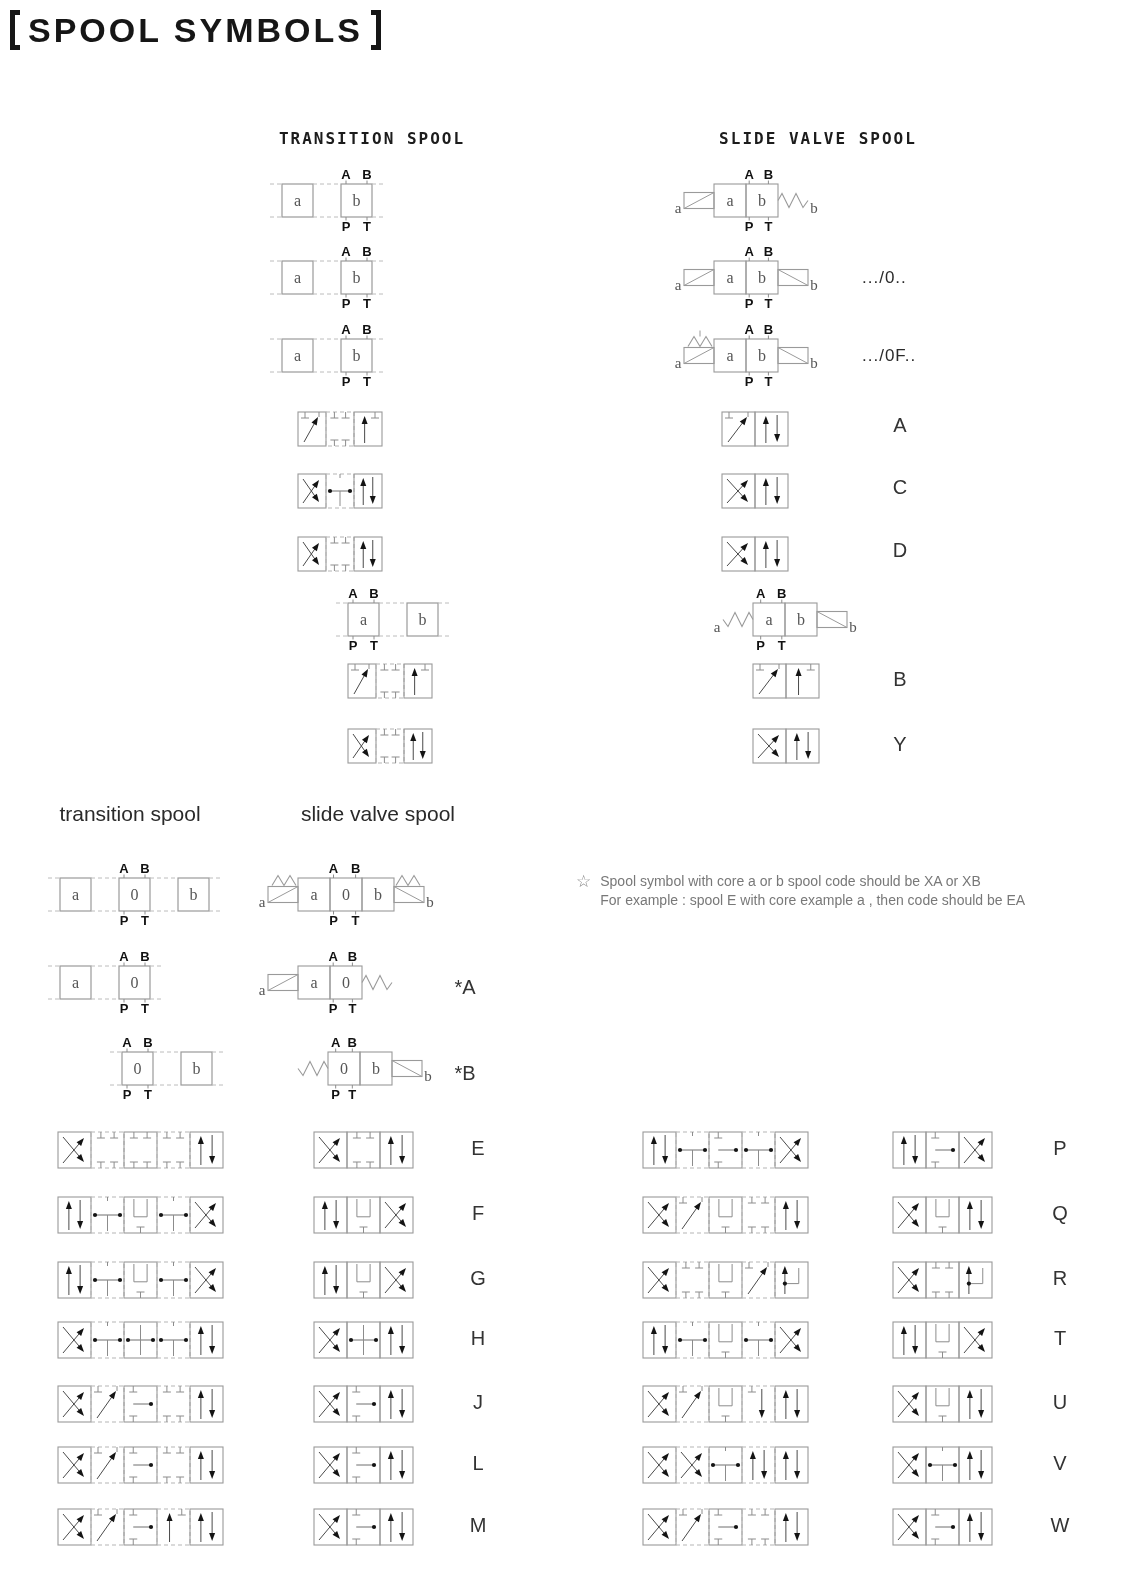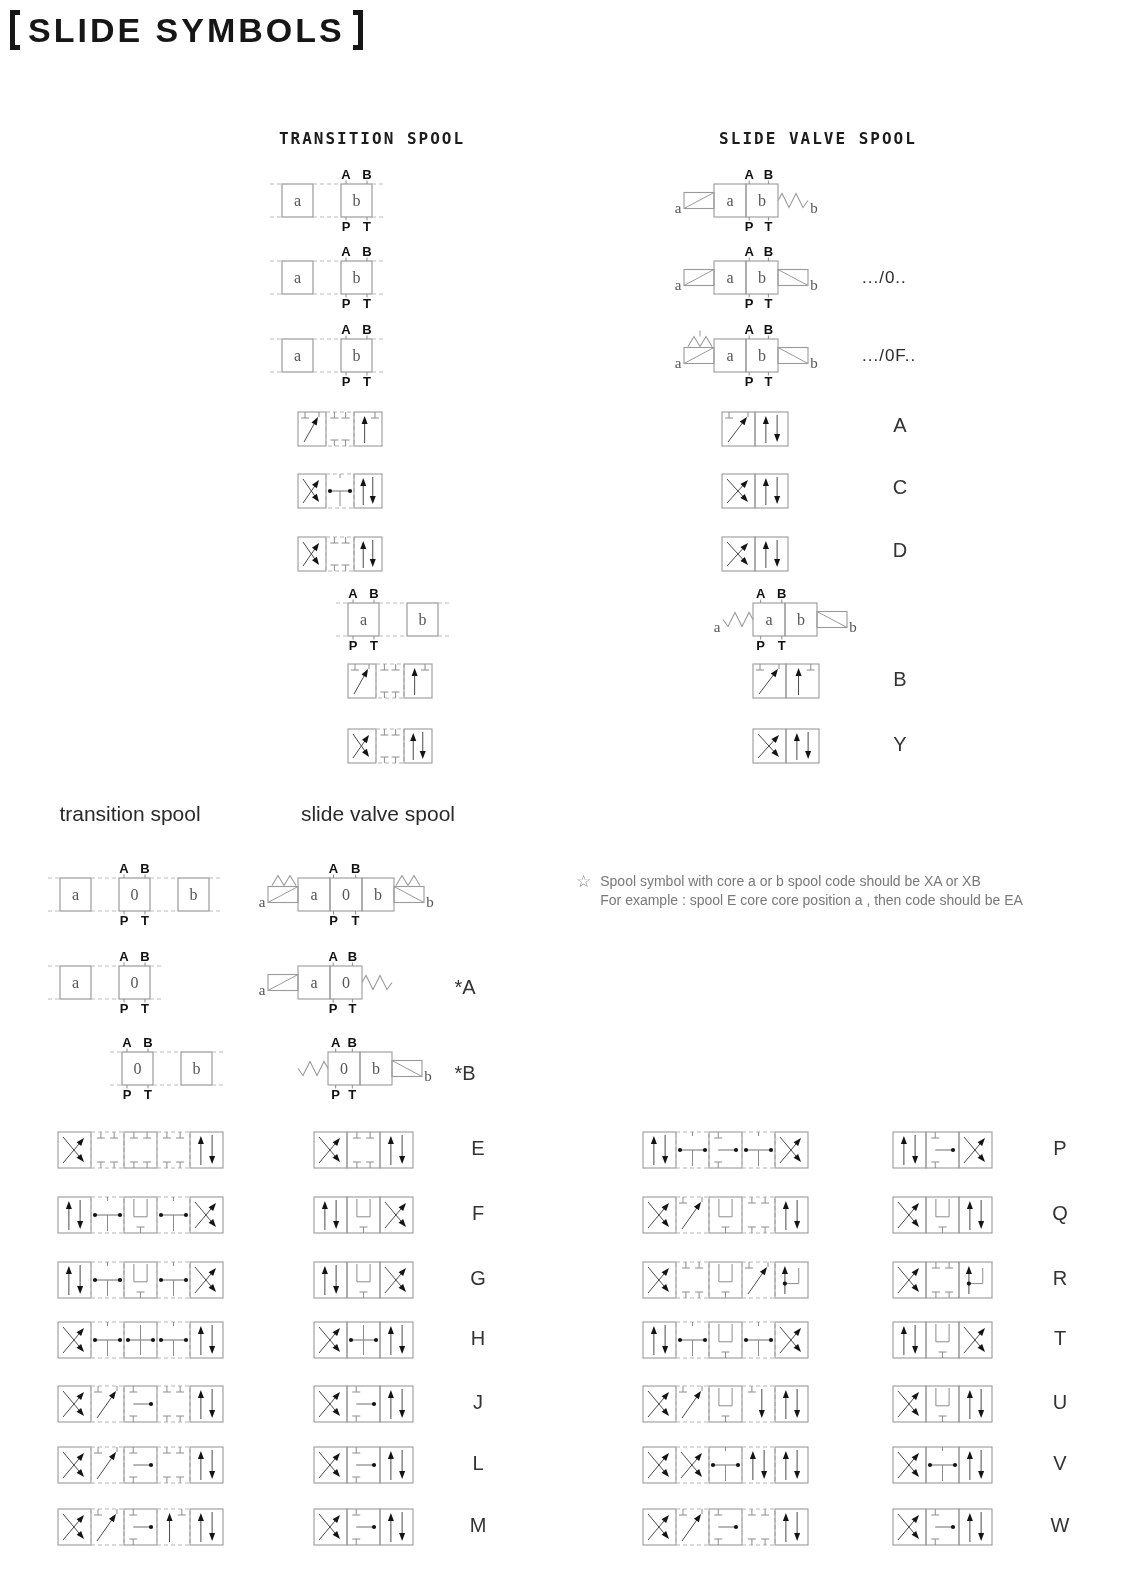--- a/index.html
+++ b/index.html
@@ -24,21 +24,21 @@
   svg text.bx{font-family:"Liberation Serif",serif;font-size:16px;fill:#555;}
   svg text.sd{font-family:"Liberation Serif",serif;font-size:15px;fill:#555;}
 </style>
 </head>
 <body>
 
 <div class="page">
 
   <div class="title">
     <span class="brk brk-l"></span>
-    <span>SLIDE SYMBOLS</span>
+    <span>SPOOL SYMBOLS</span>
     <span class="brk brk-r"></span>
   </div>
 
   <div class="hdr" style="left:252px;top:129px;width:240px;">TRANSITION SPOOL</div>
   <div class="hdr" style="left:698px;top:129px;width:240px;">SLIDE VALVE SPOOL</div>
 
   <div class="valve" style="left:268px;top:167px;">
       <svg width="118" height="67" viewBox="0 0 118 67">
         <rect x="14" y="17" width="31" height="33" fill="none" stroke="#9a9a9a" stroke-width="1.2"></rect>
         <text x="29.5" y="38.5" text-anchor="middle" class="bx">a</text>
@@ -416,21 +416,21 @@
     </div>
   <div class="code code-c" style="left:880px;top:733px;">Y</div>
 
   <div class="hdr2" style="left:30px;top:802px;width:200px;">transition spool</div>
   <div class="hdr2" style="left:278px;top:802px;width:200px;">slide valve spool</div>
 
   <div class="note" style="left:576px;top:872px;width:545px;">
     <span class="star">☆</span>
     <span>
       <span>Spool symbol with core a or b spool code should be XA or XB</span><br>
-      <span>For example : spool E core core position a , then code should be EA</span>
+      <span>For example : spool E with core example a , then code should be EA</span>
     </span>
   </div>
 
   <div class="valve" style="left:46px;top:861px;">
       <svg width="177" height="67" viewBox="0 0 177 67">
         <rect x="14" y="17" width="31" height="33" fill="none" stroke="#9a9a9a" stroke-width="1.2"></rect>
         <text x="29.5" y="38.5" text-anchor="middle" class="bx">a</text>
         <line x1="45" y1="17" x2="73" y2="17" stroke="#bcbcbc" stroke-width="1" stroke-dasharray="4,3"></line>
         <line x1="45" y1="50" x2="73" y2="50" stroke="#bcbcbc" stroke-width="1" stroke-dasharray="4,3"></line>
         <rect x="73" y="17" width="31" height="33" fill="none" stroke="#9a9a9a" stroke-width="1.2"></rect>

